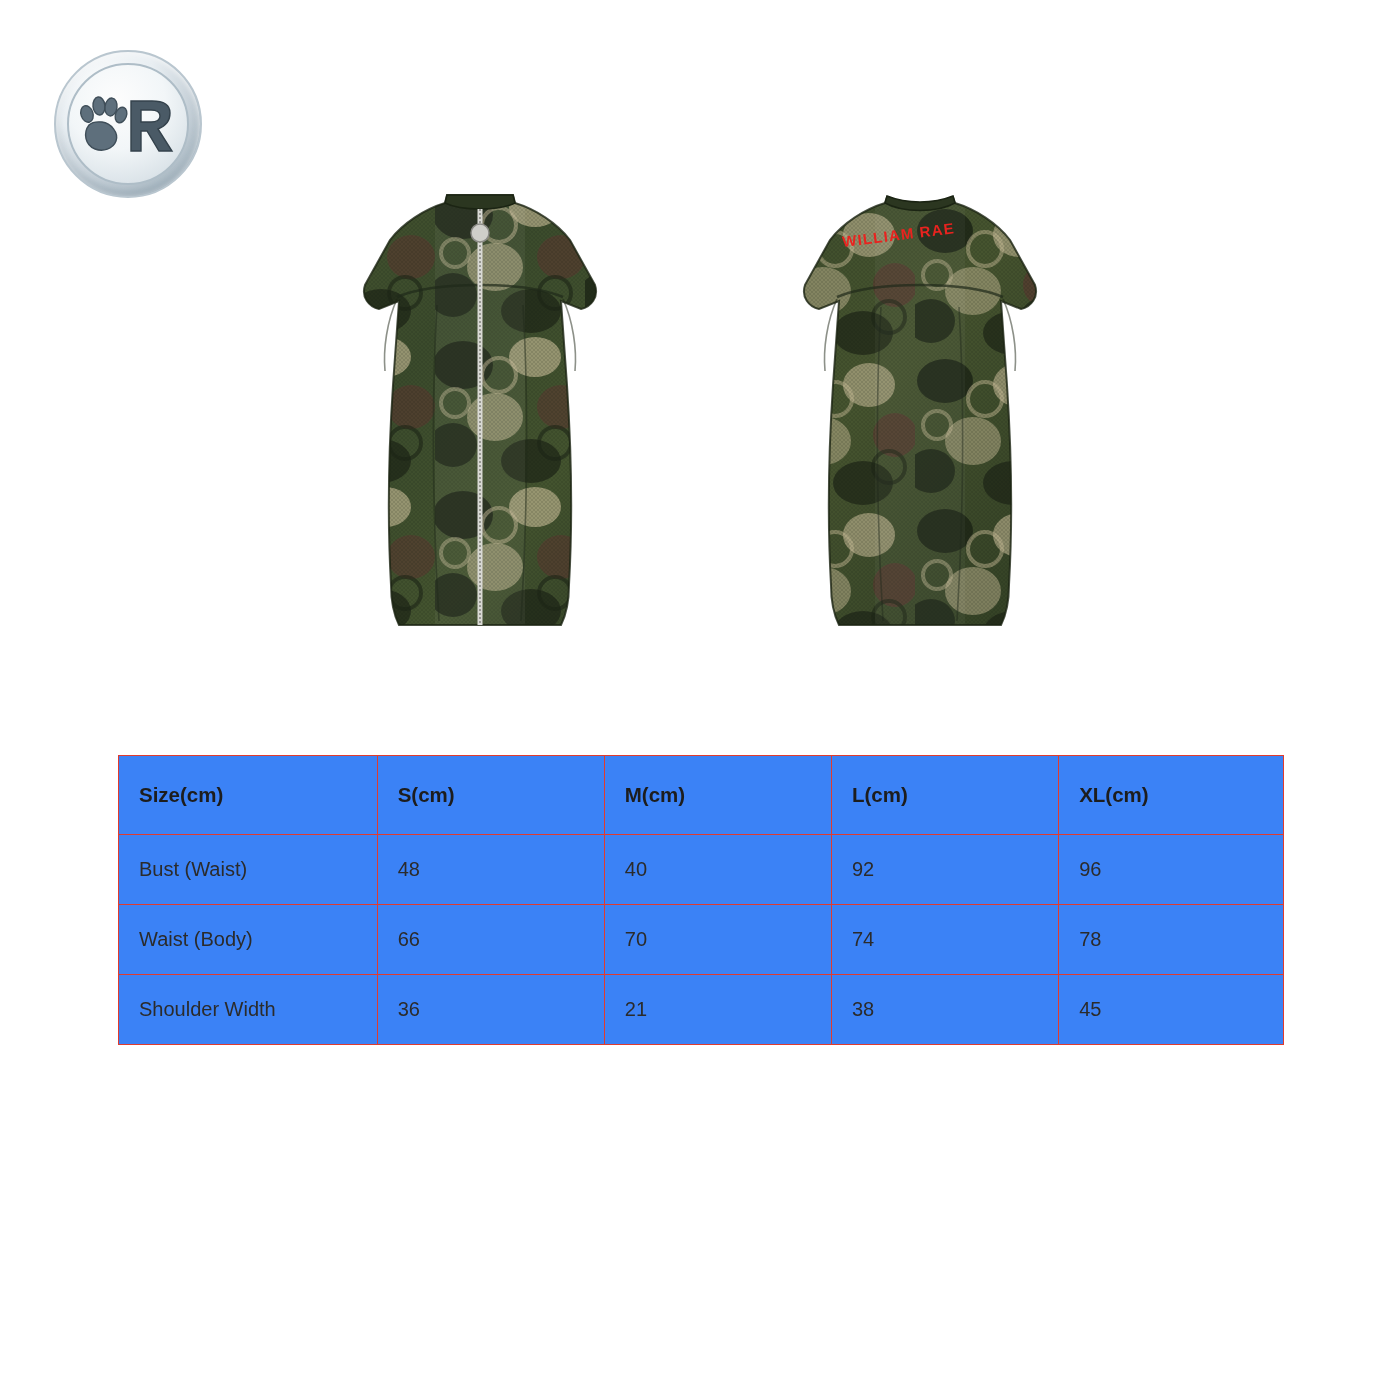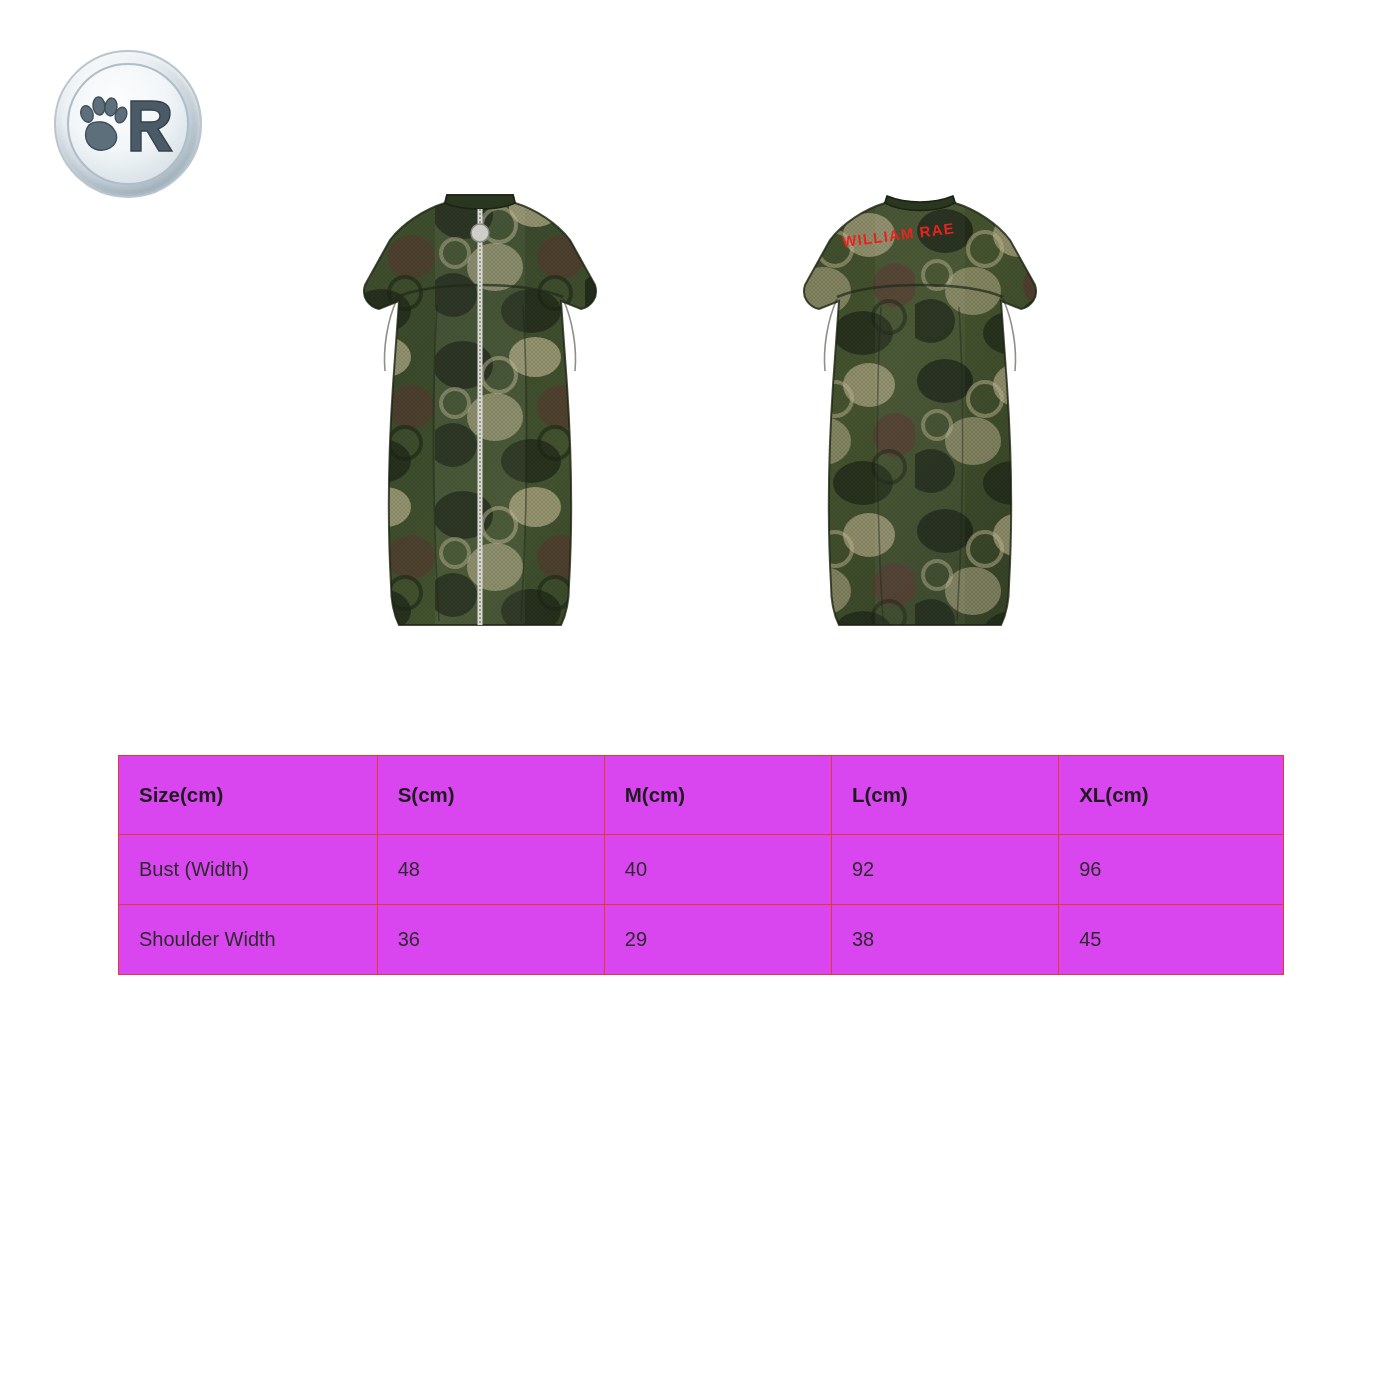--- a/index.html
+++ b/index.html
@@ -71,21 +71,21 @@
   .size-table-wrap {
     position: absolute;
     left: 118px;
     top: 755px;
     width: 1166px;
   }
   table.size-table {
     border-collapse: collapse;
     width: 100%;
     table-layout: fixed;
-    background: #d946ef;
+    background: #3b82f6;
   }
   table.size-table th,
   table.size-table td {
     border: 1px solid #e03b2f;
     text-align: left;
     padding: 0 0 0 20px;
     height: 69px;
     font-size: 20px;
     font-weight: normal;
     color: #2b2b2b;
@@ -288,28 +288,35 @@
       <tr>
         <th>Size(cm)</th>
         <th>S(cm)</th>
         <th>M(cm)</th>
         <th>L(cm)</th>
         <th>XL(cm)</th>
       </tr>
     </thead>
     <tbody>
       <tr>
-        <td>Bust (Width)</td>
+        <td>Bust (Waist)</td>
         <td>48</td>
         <td>40</td>
         <td>92</td>
         <td>96</td>
       </tr>
       <tr>
+        <td>Waist (Body)</td>
+        <td>66</td>
+        <td>70</td>
+        <td>74</td>
+        <td>78</td>
+      </tr>
+      <tr>
         <td>Shoulder Width</td>
         <td>36</td>
-        <td>29</td>
+        <td>21</td>
         <td>38</td>
         <td>45</td>
       </tr>
     </tbody>
   </table>
 </div>
 
 </body></html>

